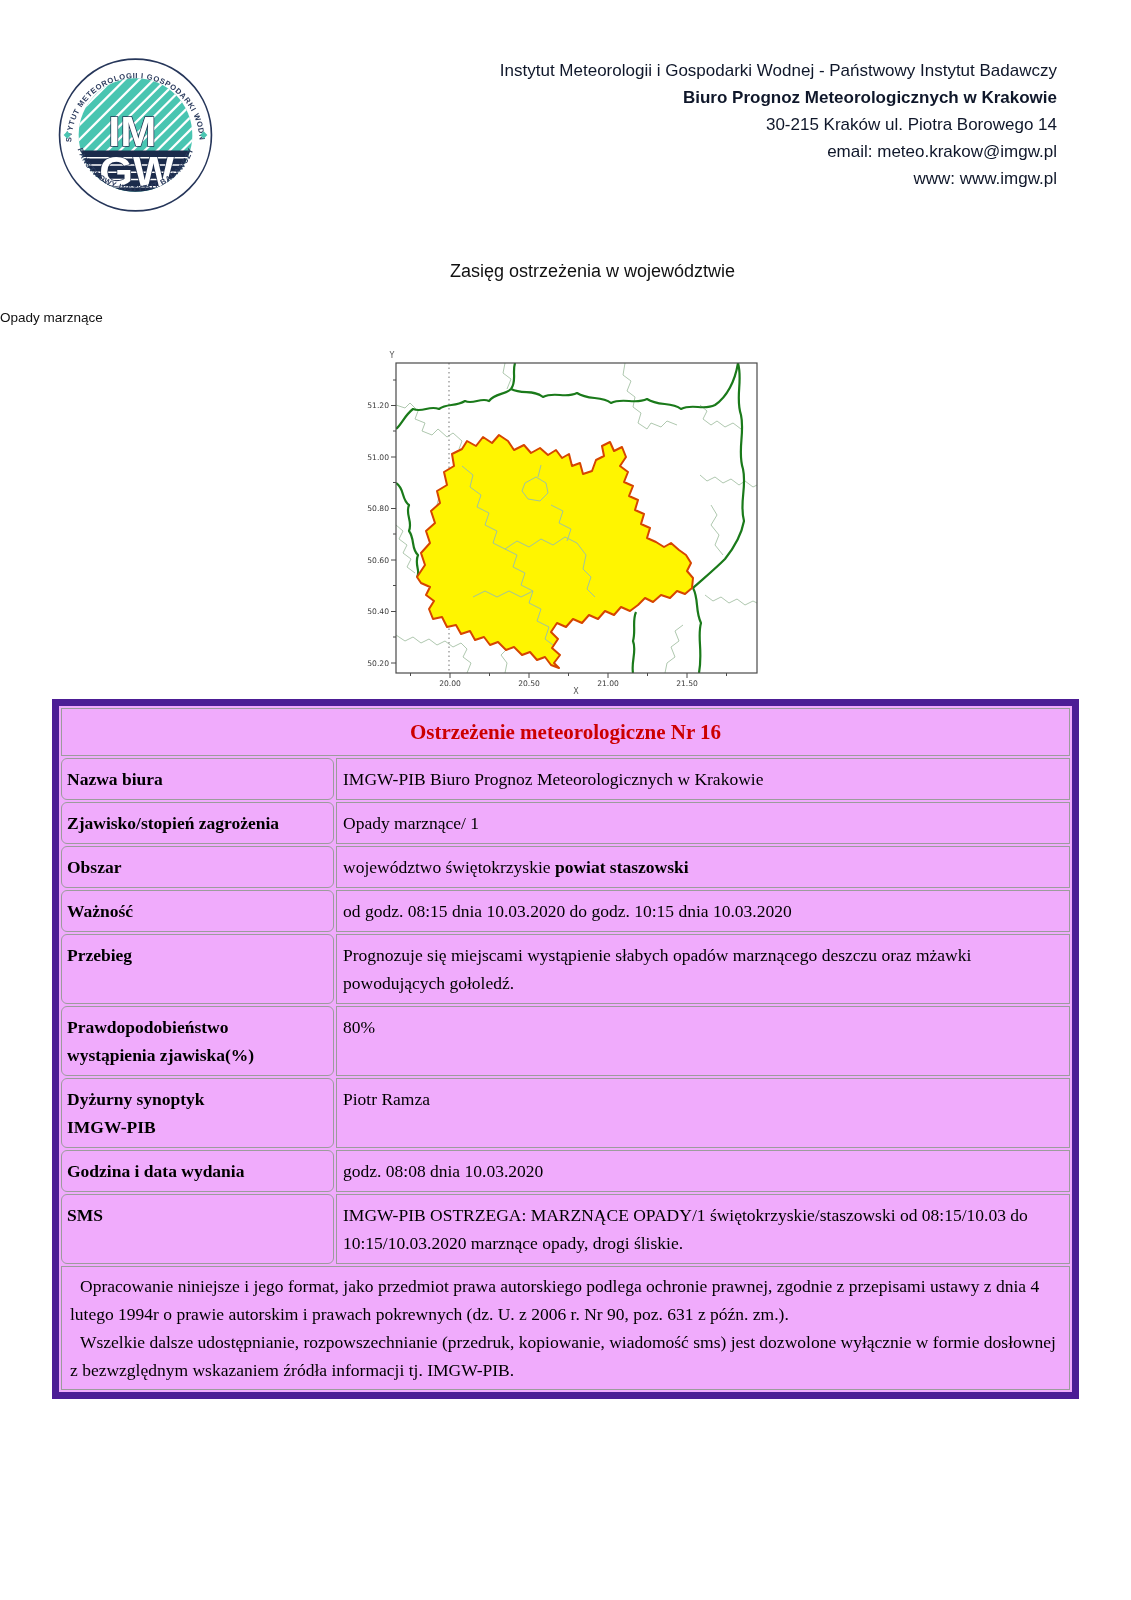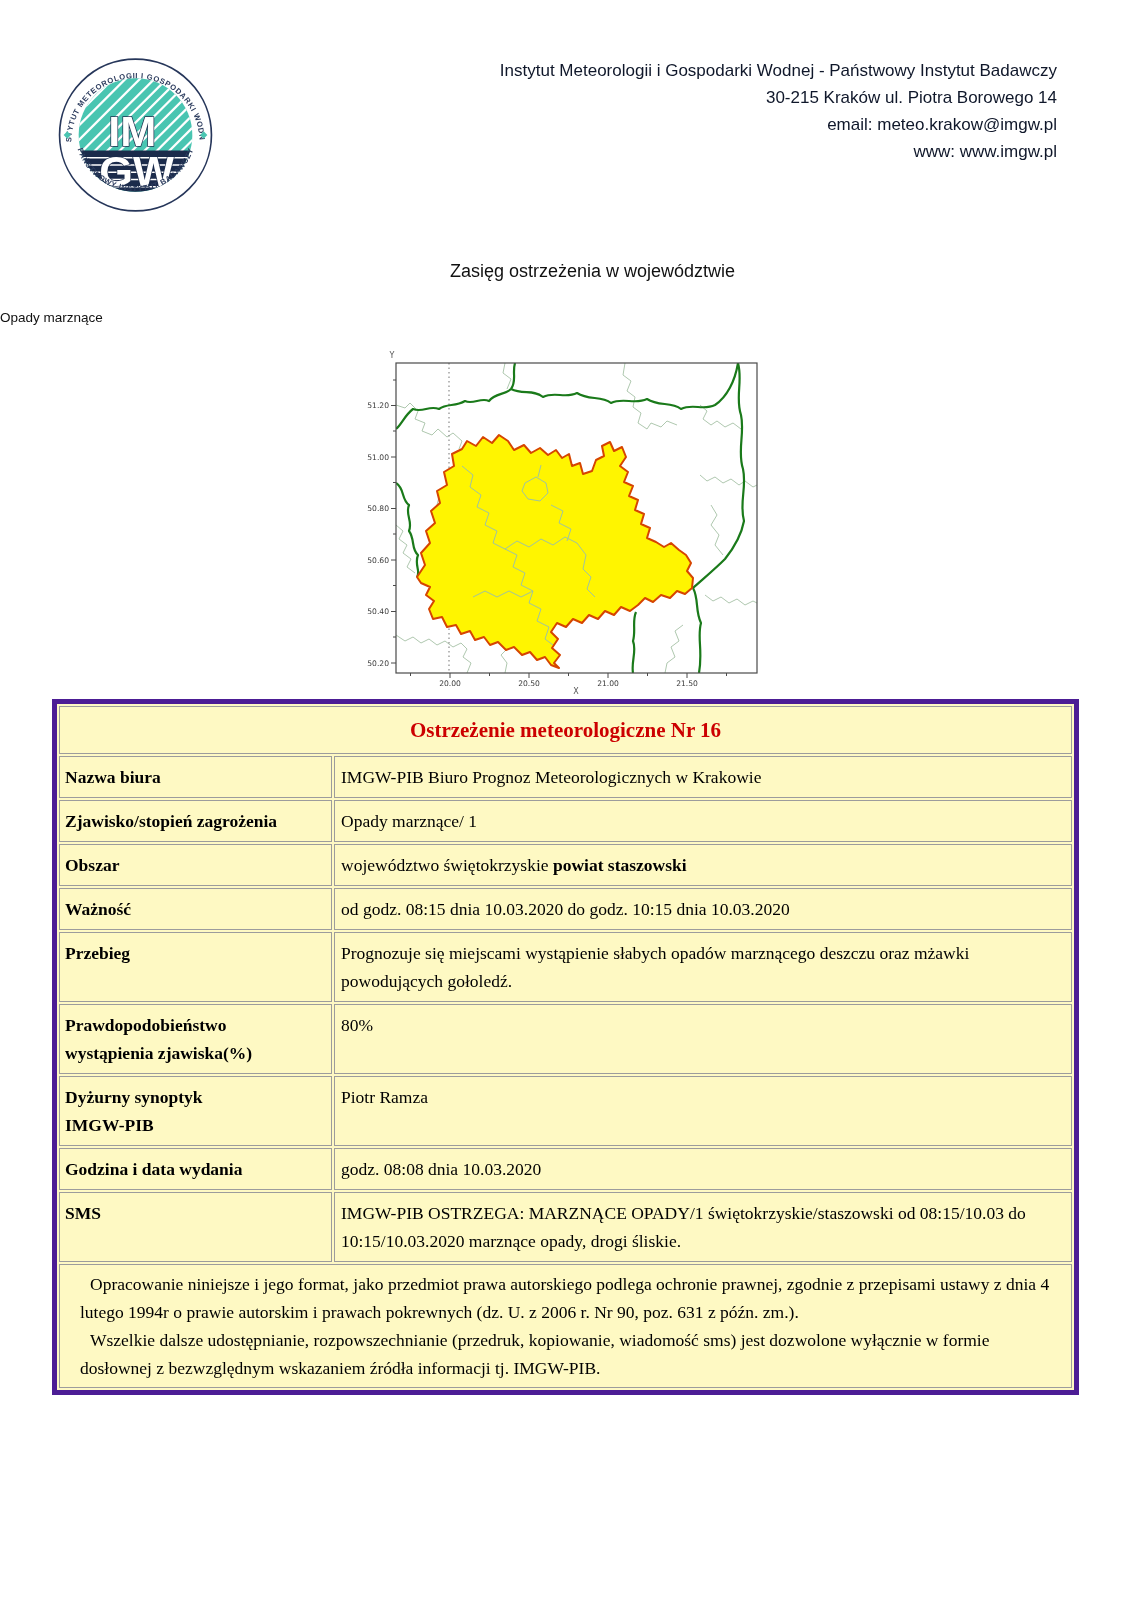--- a/index.html
+++ b/index.html
@@ -19,28 +19,28 @@
   .map-title{position:absolute;top:310px;left:0;width:1131px;
              font-size:13.5px;color:#111;}
 
   
   .map-svg{position:absolute;left:355px;top:345px;width:420px;height:350px;pointer-events:none;}
   .tick-label{font-family:"DejaVu Sans",sans-serif;font-size:7.6px;fill:#3a3a3a;}
   .axis-letter{font-family:"DejaVu Sans",sans-serif;font-size:8px;fill:#555;}
 
   
   .warn-table{position:absolute;left:52px;top:699px;width:1027px;
-              border-collapse:separate;border-spacing:2px;background:#fef9c3;
-              border:5px solid #4c1d95;
+              border-collapse:separate;border-spacing:2px;background:#f0abfc;
+              border:7px solid #4c1d95;
               font-family:"Liberation Serif",serif;font-size:17.5px;color:#000;}
   .warn-table td{border:1px solid #9c9c9c;padding:6px 6px;vertical-align:top;line-height:28px;}
-  .warn-table td.lbl{width:260px;font-weight:bold;white-space:pre-line;padding-left:5px;}
+  .warn-table td.lbl{width:260px;font-weight:bold;white-space:pre-line;padding-left:5px;border-radius:6px;}
   .warn-table td.title-cell{text-align:center;color:#cc0000;font-weight:bold;
                             font-size:21px;padding:10px 0;line-height:26px;}
-  .warn-table td.footer-cell{padding:5px 20px;line-height:28px;}
+  .warn-table td.footer-cell{padding:5px 8px;line-height:28px;}
   .footer-cell p{margin:0;text-indent:10px;}
 
   
   .ring-text{font-family:"Liberation Sans",sans-serif;font-size:7.4px;letter-spacing:0.6px;
              fill:#2c3c5e;font-weight:bold;}
   .acronym{font-family:"Liberation Sans",sans-serif;font-weight:bold;fill:#ffffff;}
 </style>
 </head>
 <body>
 
@@ -89,20 +89,21 @@
     </text>
     <text class="ring-text">
       <textPath href="#ringBottom" startOffset="50%" text-anchor="middle">PAŃSTWOWY INSTYTUT BADAWCZY</textPath>
     </text>
     <rect x="6.5" y="72.5" width="5" height="5" transform="rotate(45 9 75)" fill="#49C5B1"></rect>
     <rect x="138.5" y="72.5" width="5" height="5" transform="rotate(45 141 75)" fill="#49C5B1"></rect>
   </svg>
 
   <div class="org-block">
     <div>Instytut Meteorologii i Gospodarki Wodnej - Państwowy Instytut Badawczy</div>
+    <div class="bold">Biuro Prognoz Meteorologicznych w Krakowie</div>
     <div>30-215 Kraków ul. Piotra Borowego 14</div>
     <div>email: meteo.krakow@imgw.pl</div>
     <div>www: www.imgw.pl</div>
   </div>
 
   <div class="section-title">Zasięg ostrzeżenia w województwie</div>
   <div class="map-title">Opady marznące</div>
 
   <svg class="map-svg" viewBox="0 0 420 350" aria-hidden="true">
     <defs>

